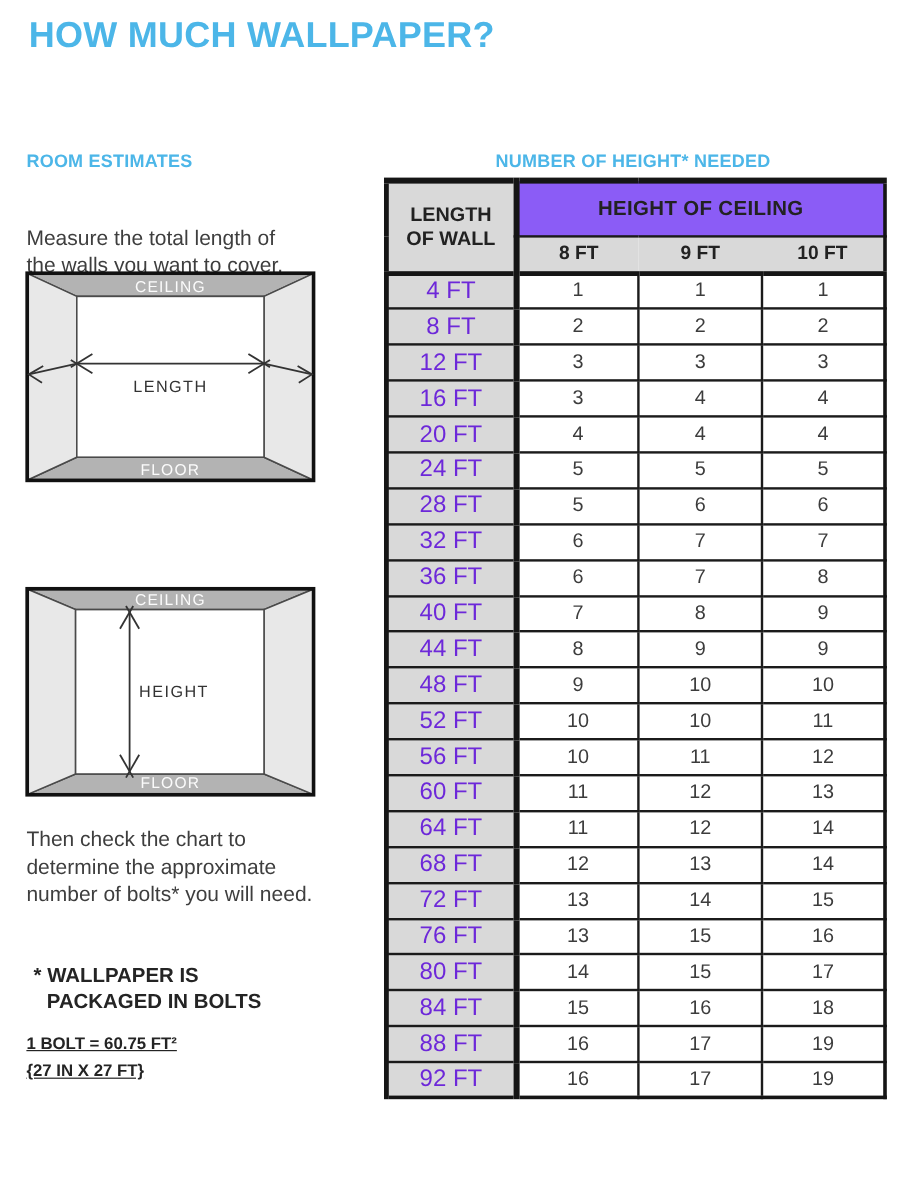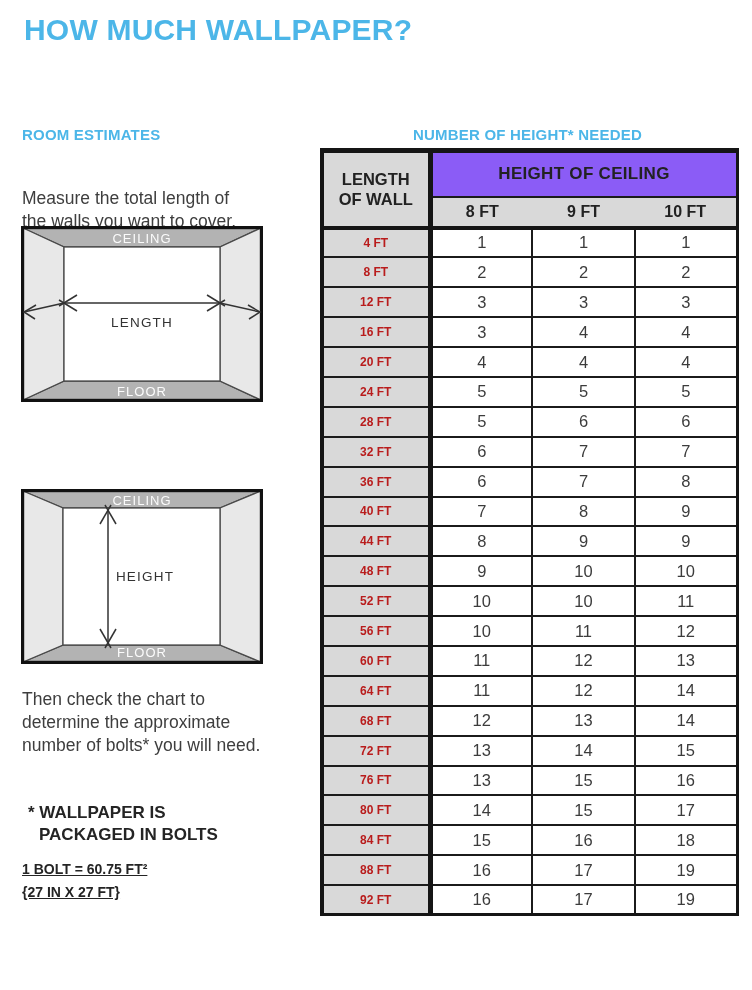--- a/index.html
+++ b/index.html
@@ -54,21 +54,21 @@
     background:#8b5cf6; border-bottom:2px solid #1b1b1b; height:46px;
     font-size:17px; font-weight:bold; color:#222; letter-spacing:0.3px;
   }
   .sub-header {
     background:#d9d9d9; border-bottom:4px solid #151515; height:31px;
     font-size:16px; font-weight:bold; color:#222;
   }
   .bolts-table tbody td { border:2px solid #1b1b1b; height:29.9px; }
   .wall-cell {
     background:#d9d9d9; border-right:5px solid #151515 !important;
-    font-size:12px; font-weight:bold; color:#b91c1c;
+    font-size:20px; font-weight:normal; color:#6d28d9;
   }
   .bolt-cell { font-size:16.5px; color:#3c3c3c; background:#fff; }
 </style>
 </head>
 <body>
 
 <div class="page">
 
   <div class="page-title">HOW MUCH WALLPAPER?</div>
 

